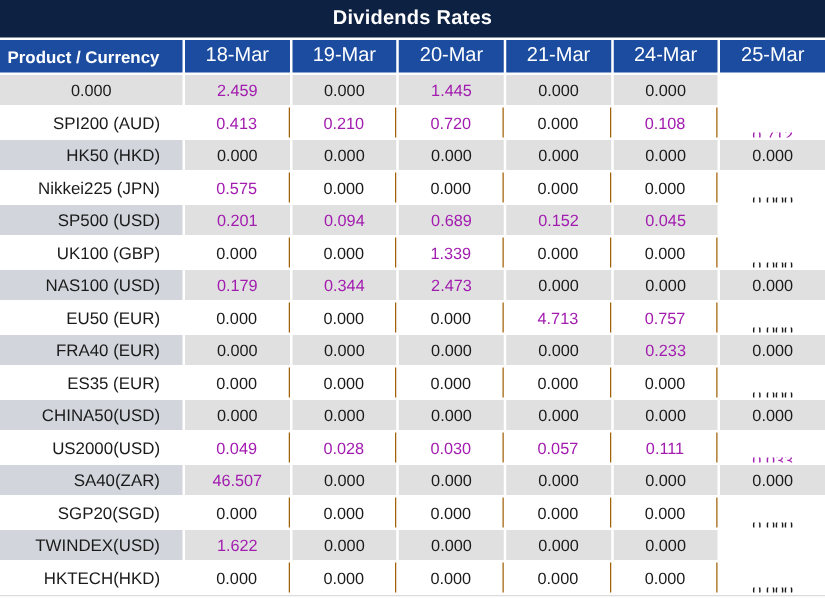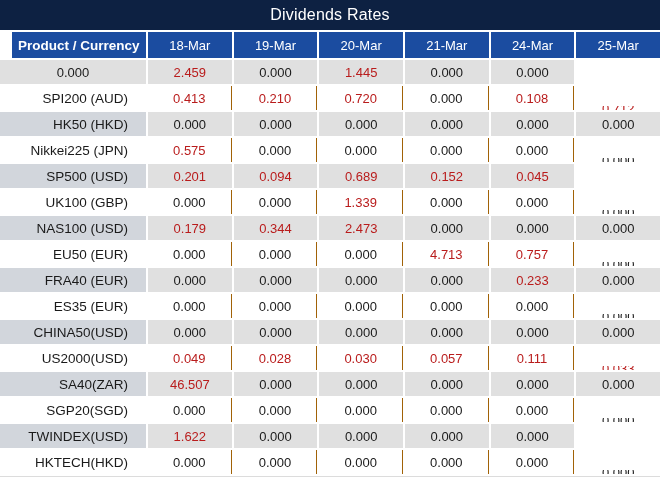--- a/index.html
+++ b/index.html
@@ -7,64 +7,63 @@
   body { font-family: "Liberation Sans", sans-serif; }
   #app {
     width: 660px; height: 478px;
     background: #ffffff;
     overflow: hidden;
   }
   .title-bar {
     height: 30px;
     background: #0d2142;
     color: #ffffff;
-    font-weight: normal;
+    font-weight: bold;
     font-size: 16px;
     display: flex; align-items: center; justify-content: center;
     margin-bottom: 2px;
     letter-spacing: 0.2px;
   }
   .grid-row {
     display: grid;
     grid-template-columns: 146px repeat(6, 1fr);
     column-gap: 2px;
     margin-bottom: 2px;
     background: #ffffff;
   }
   .header-row { height: 26px; }
   .header-row .cell {
     background: #1b4ca0;
     color: #ffffff;
-    font-size: 13px;
+    font-size: 16px;
   }
   .header-row .h-product {
     font-weight: bold;
     font-size: 13.5px;
     justify-content: flex-start;
     padding-left: 6px;
-    margin-left: 12px;
   }
   .data-row { height: 24px; }
   .cell {
     display: flex; align-items: center; justify-content: center;
     font-size: 13px;
     color: #1a1a1a;
     overflow: hidden; white-space: nowrap;
   }
   .product-cell {
     justify-content: flex-end;
     padding-right: 18px;
     font-size: 13.5px;
   }
   .data-row.alt .product-cell { background: #d2d6dc; }
   .data-row.alt .value-cell   { background: #e0e0e0; }
   .data-row.plain .cell       { background: #ffffff; text-align: right; }
   .data-row.plain .value-cell { border-right: 1px solid #a16207; }
   .data-row.plain .value-cell:last-child { border-right: none; margin-top: 20px; }
-  .value-cell.red { color: #b91c1c; }
+  .value-cell.red { color: #a21caf; }
   .bottom-line { height: 1px; background: #dcdcdc; }
 </style>
 </head>
 <body>
 
 <div id="app">
   <div class="title-bar">Dividends Rates</div>
   <div class="grid-row header-row" id="header-row">
       <div class="cell h-product">Product / Currency</div>
       <div class="cell h-date">18-Mar</div>

